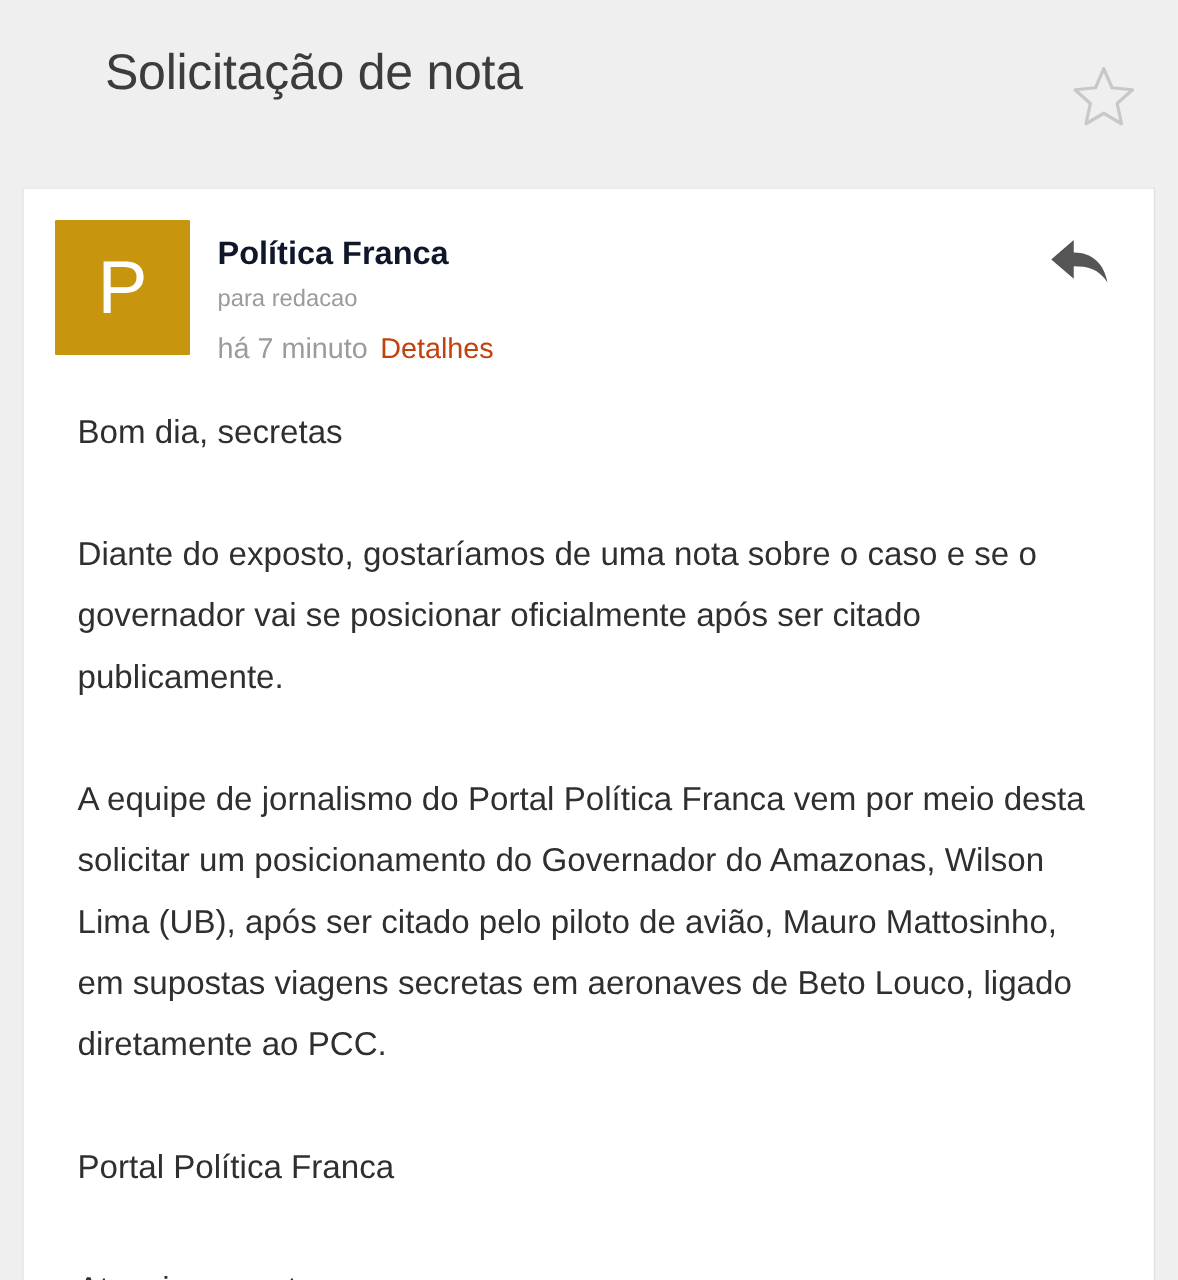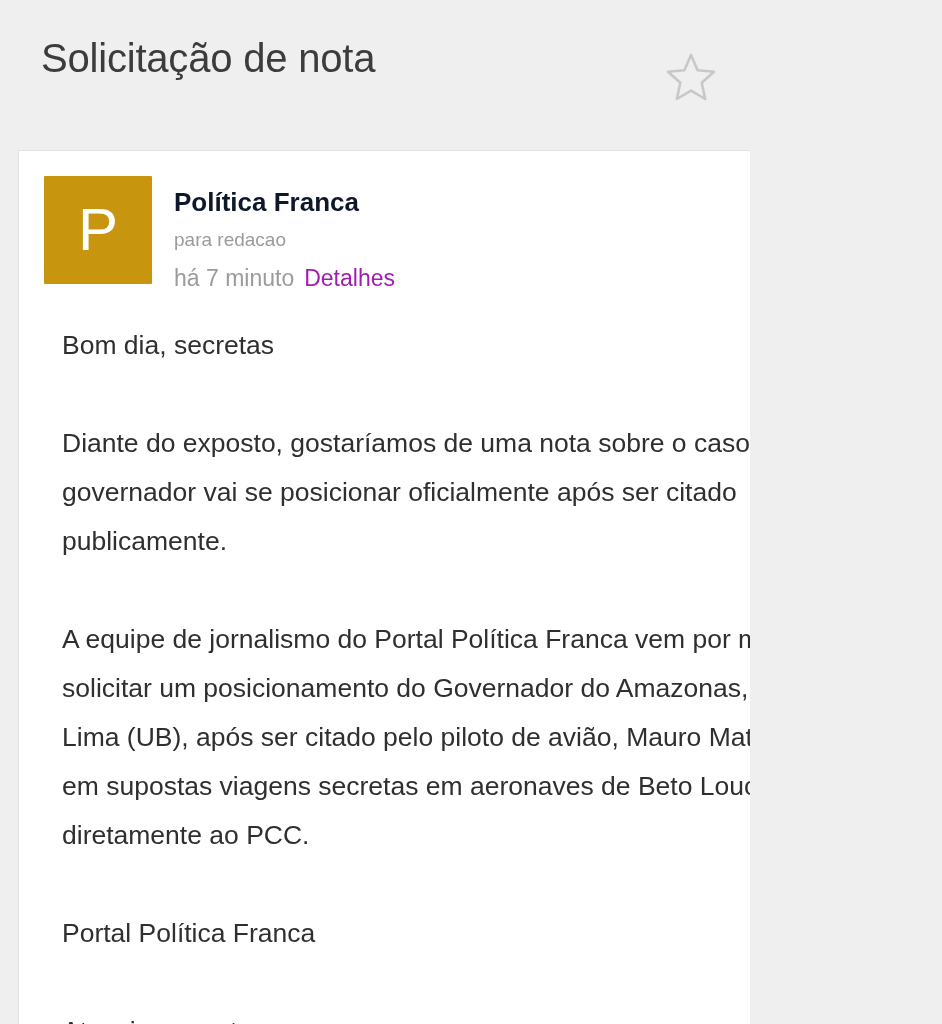--- a/index.html
+++ b/index.html
@@ -7,25 +7,26 @@
     margin: 0;
     padding: 0;
     width: 942px;
     height: 1024px;
     background: #efefef;
     font-family: "Liberation Sans", sans-serif;
     -webkit-font-smoothing: antialiased;
   }
 
   .screen {
-    width: 750px;
+    width: 942px;
     height: 1024px;
     background: #efefef;
     position: relative;
     overflow: hidden;
+    padding-left: 43px;
   }
 
   
   .subject-bar {
     display: flex;
     align-items: flex-start;
     justify-content: space-between;
     padding: 34px 30px 0 41px;
     height: 152px;
   }
@@ -98,21 +99,21 @@
     line-height: 34px;
     margin-top: 5px;
   }
   .sender-meta {
     font-size: 23px;
     color: #9b9b9b;
     line-height: 34px;
     margin-top: 4px;
   }
   .details-link {
-    color: #a21caf;
+    color: #c2410c;
     margin-left: 10px;
     cursor: pointer;
   }
 
   .reply-btn {
     position: absolute;
     right: 32px;
     top: 36px;
     width: 54px;
     height: 44px;

